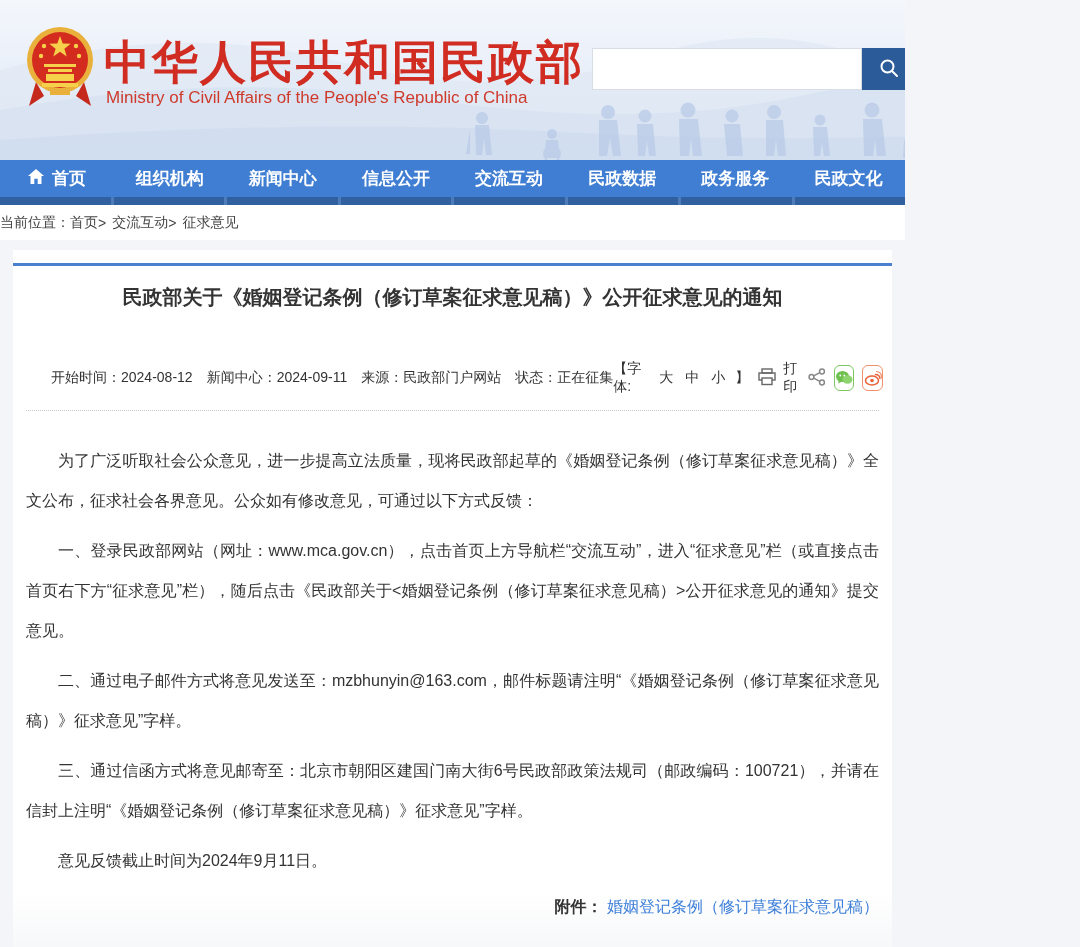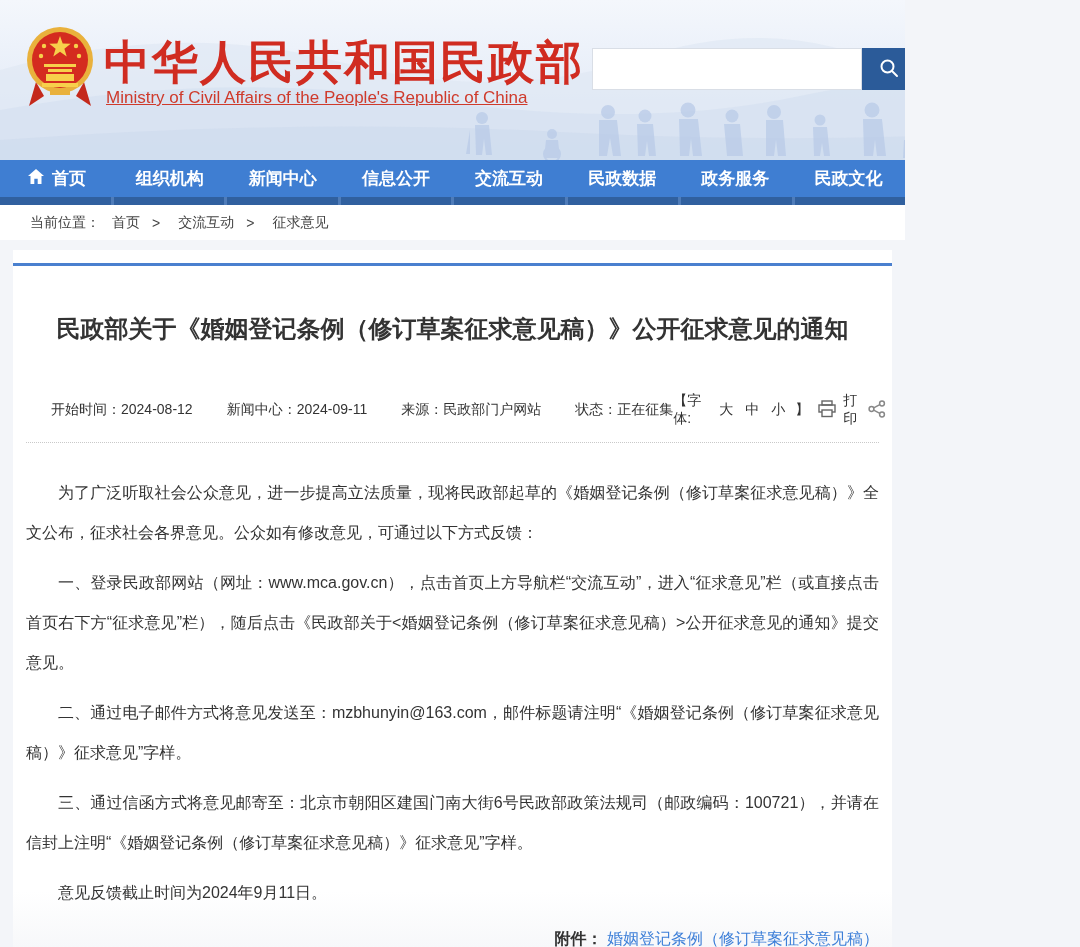--- a/index.html
+++ b/index.html
@@ -12,21 +12,21 @@
 
   
   .header {
     position:relative; height:160px; overflow:hidden;
     background:linear-gradient(180deg,#f4f7fc 0%,#e9eff9 45%,#dce6f4 100%);
   }
   .header .mountains { position:absolute; left:0; bottom:0; width:1080px; height:160px; }
   .emblem { position:absolute; left:26px; top:18px; width:68px; height:100px; cursor:pointer; }
   .site-name { position:absolute; left:104px; top:32px; font-size:46px; font-weight:bold;
     color:#d02c21; letter-spacing:2px; white-space:nowrap; }
-  .site-name-en { position:absolute; left:106px; top:88px; font-size:17px; color:#cf3a2b; white-space:nowrap;text-decoration:underline; }
+  .site-name-en { position:absolute; left:106px; top:88px; font-size:17px; color:#cf3a2b; white-space:nowrap; }
   .search-wrap { position:absolute; left:592px; top:48px; width:324px; height:42px; display:flex; }
   .search-input { width:270px; height:42px; border:1px solid #d9dee6; background:#fff;
     padding:0 10px; font-size:15px; outline:none; }
   .search-btn { width:54px; height:42px; border:none; background:#2b5b99; cursor:pointer;
     display:flex; align-items:center; justify-content:center; }
   .slogan { position:absolute; left:958px; top:38px; width:220px; color:#c0392b;
     font-size:27px; font-weight:bold; font-style:italic; line-height:34px;
     font-family:"Liberation Serif","DejaVu Serif",serif; }
   .slogan .line2 { display:block; margin-left:76px; }
   .people { position:absolute; left:440px; bottom:-4px; width:650px; height:64px; opacity:.75; }
@@ -34,32 +34,32 @@
   
   .nav { display:flex; height:37px; background:#3f7ed2; }
   .nav-item { flex:1 1 0; display:flex; align-items:center; justify-content:center; gap:7px;
     color:#fff; font-size:17px; font-weight:bold; cursor:pointer; white-space:nowrap; }
   .nav-strip { display:flex; height:8px; background:#30609f; }
   .nav-strip div { flex:1 1 0; border-right:3px solid #4f7cb9; }
   .nav-strip div:last-child { border-right:none; }
 
   
   .breadcrumb { height:35px; background:#fff; display:flex; align-items:center;
-    padding-left:30px; font-size:14px; color:#444;gap:12px; }
+    padding-left:0; font-size:14px; color:#444; }
   .breadcrumb .crumb { cursor:pointer; }
   .breadcrumb .sep { margin:0 6px 0 0; }
 
   
   .content-box { margin:10px 13px 0; background:#fff; height:697px; overflow:hidden;
     background:linear-gradient(180deg,#ffffff 0%,#ffffff 92%,#f7f8fa 100%); }
   .top-rule { margin-top:13px; height:3px; background:#4a80cf; }
-  .article-title { margin-top:46px; text-align:center; font-size:24px; line-height:34px;
+  .article-title { margin-top:14px; text-align:center; font-size:20px; line-height:34px;
     font-weight:bold; color:#333; }
   .meta-row { margin:46px 12px 0 38px; display:flex; align-items:center; font-size:14px; color:#333; }
-  .meta-left { display:flex; gap:34px; }
+  .meta-left { display:flex; gap:14px; }
   .meta-pair { white-space:nowrap; }
   .meta-right { margin-left:auto; display:flex; align-items:center; gap:8px; font-size:14px; color:#333; }
   .font-size-btn { cursor:pointer; padding:0 2px; }
   .tool-btn { cursor:pointer; display:flex; align-items:center; gap:6px; }
   .badge { width:26px; height:26px; border-radius:6px; background:#fff; cursor:pointer;
     display:flex; align-items:center; justify-content:center; }
   .badge.wechat { border:1px solid #7cc85e; }
   .badge.weibo { border:1px solid #f0906c; }
   .dotted-divider { margin:14px 13px 0; border-bottom:1px dotted #c9c9c9; }
 

